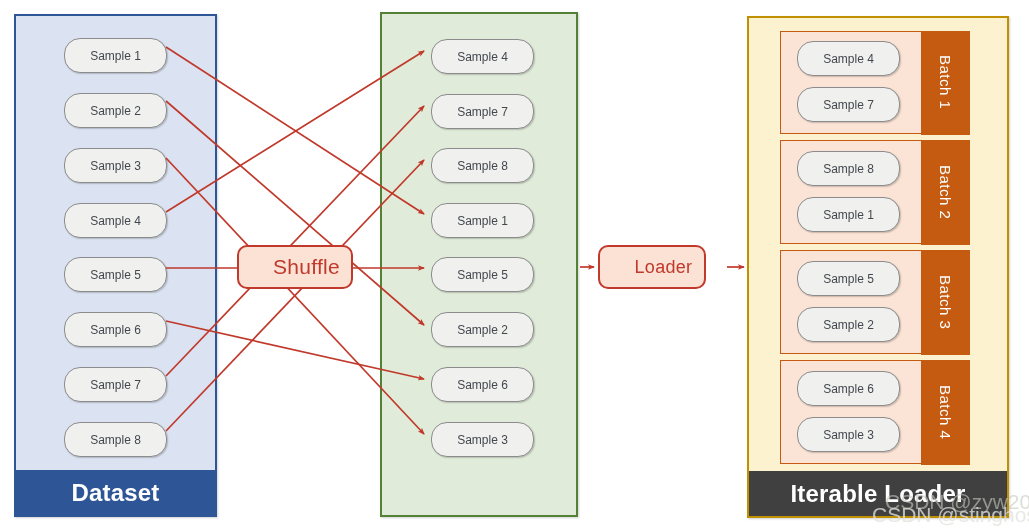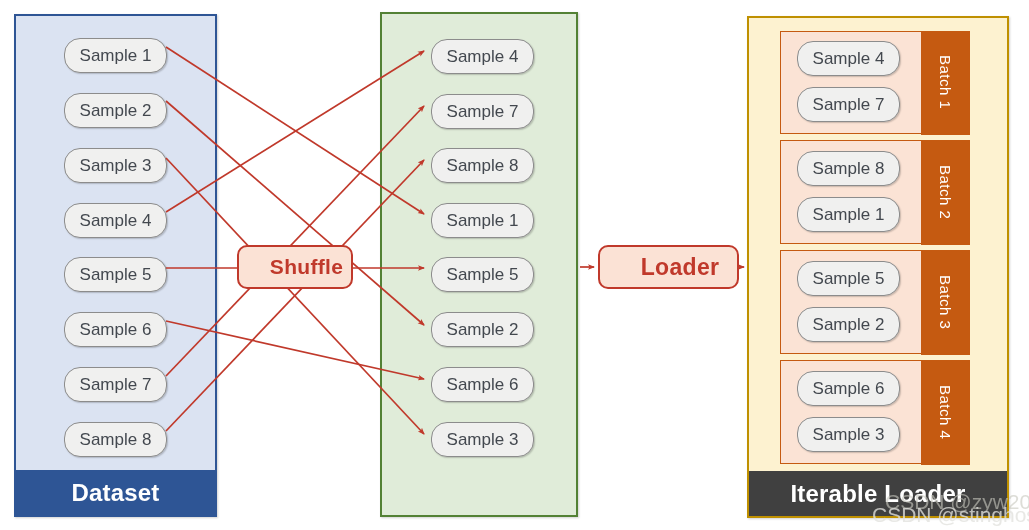--- a/index.html
+++ b/index.html
@@ -73,21 +73,21 @@
 
   
   .sample {
     position: absolute;
     box-sizing: border-box;
     height: 35px;
     border: 1.5px solid #8c8c8c;
     border-radius: 16px;
     background: #f0f0ef;
     color: #43484f;
-    font-size: 17px;
+    font-size: 12px;
     display: flex;
     align-items: center;
     justify-content: center;
     box-shadow: 1px 1px 1.5px rgba(0,0,0,0.2);
   }
   .sample.ds { left: 48px; width: 103px; }
   .sample.qu { left: 49px; width: 103px; }
   .sample.bt { left: 16px; width: 103px; }
 
   
@@ -116,33 +116,33 @@
   }
 
   
   .pill {
     position: absolute;
     box-sizing: border-box;
     border: 2.5px solid #c0392b;
     border-radius: 10px;
     background: #fbe2d5;
     color: #c0392b;
-    font-weight: bold;
+    font-weight: normal;
     display: flex;
     align-items: center;
     justify-content: center;
     letter-spacing: 0.3px;
     z-index: 5;
     padding-left: 23px;
   }
   #pill-shuffle {
     left: 237px; top: 245px; width: 116px; height: 44px; font-size: 21px;
   }
   #pill-loader {
-    left: 598px; top: 245px; width: 141px; height: 44px; font-size: 23px;
+    left: 598px; top: 245px; width: 108px; height: 44px; font-size: 18px;
   }
 
   
   #wires {
     position: absolute;
     left: 0; top: 0;
     width: 1029px; height: 530px;
     z-index: 2;
     pointer-events: none;
   }

